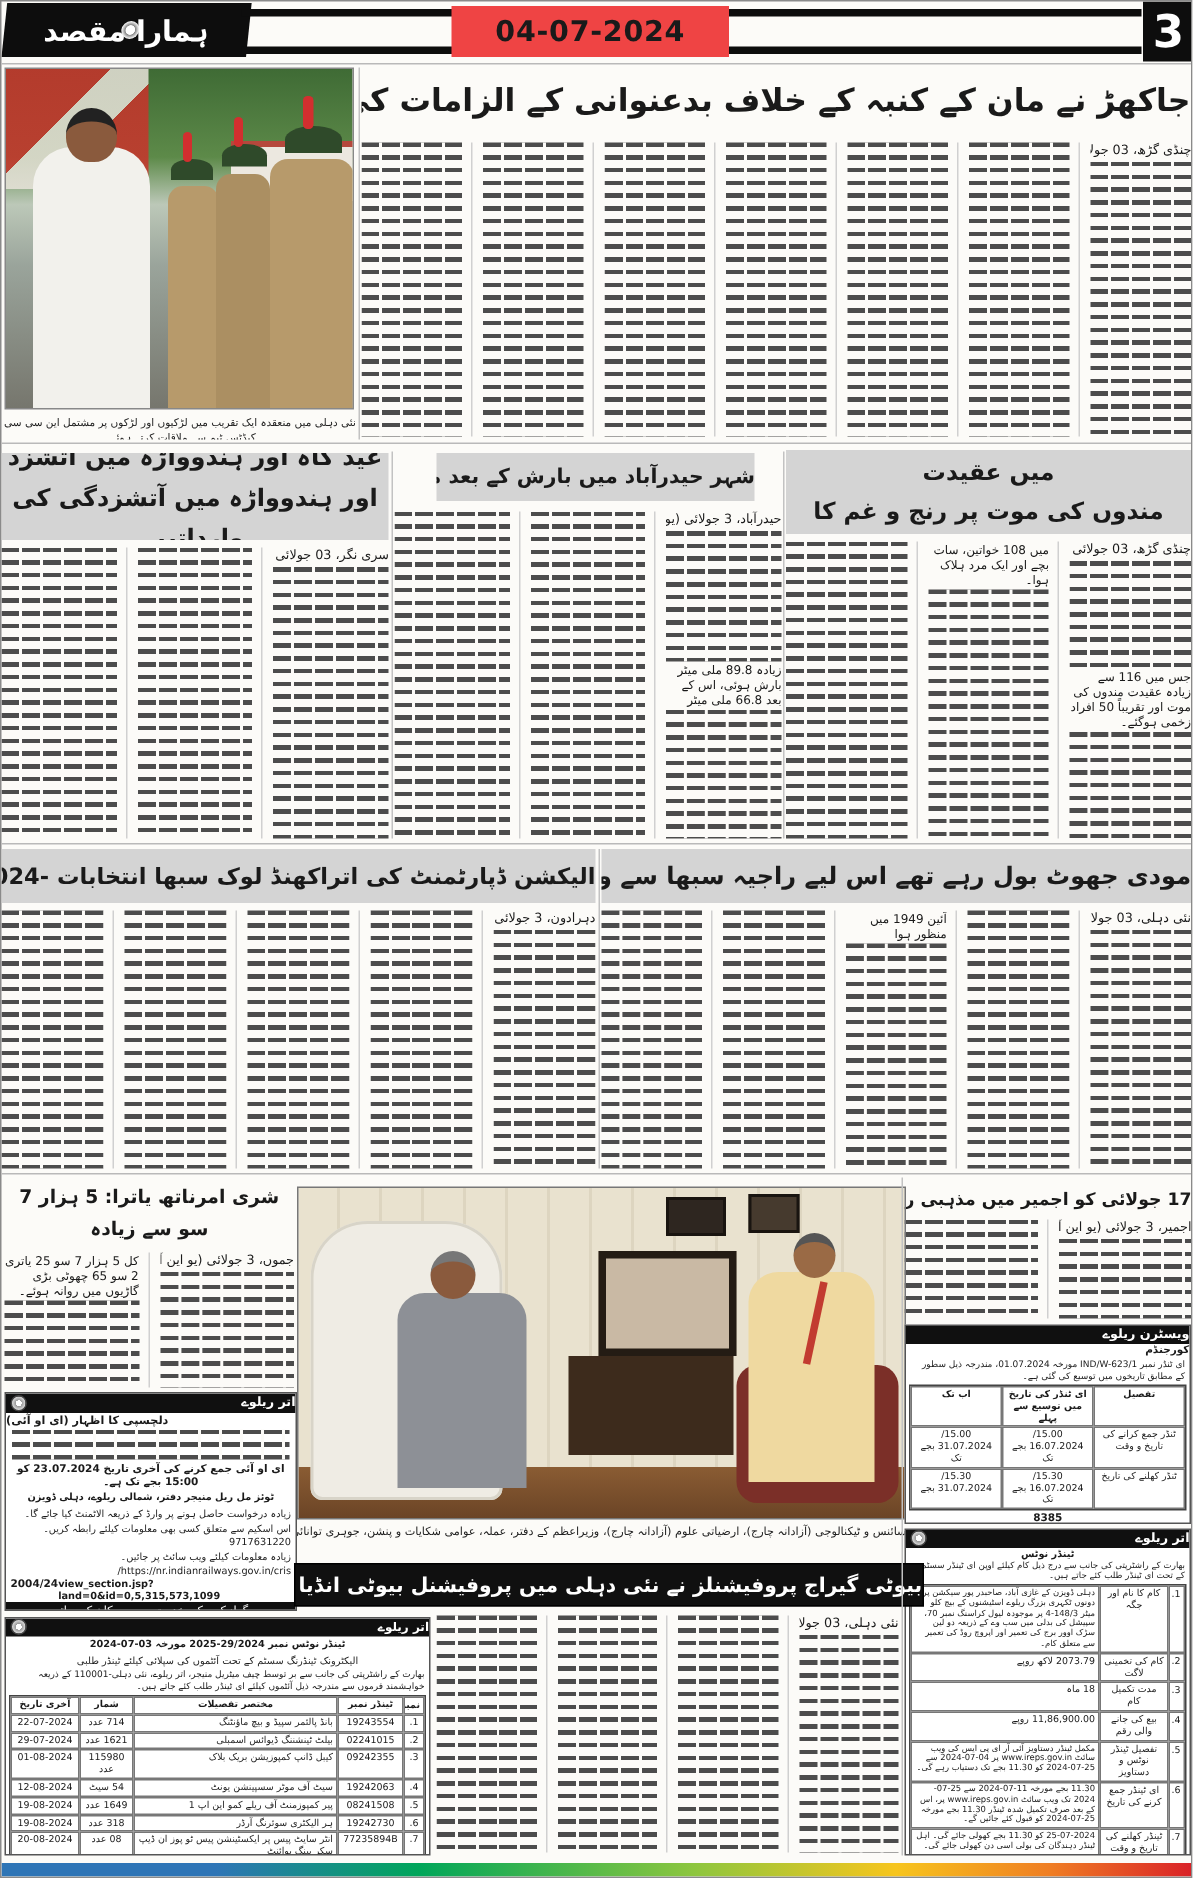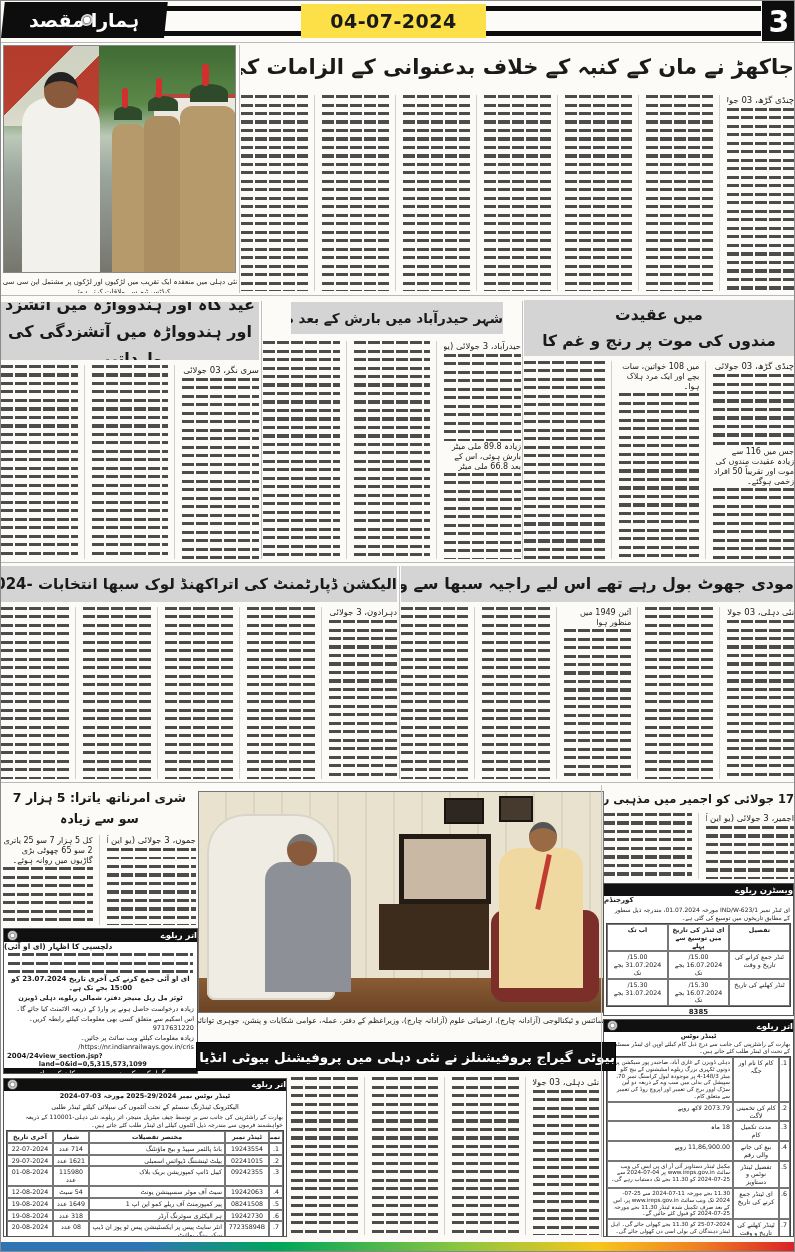--- a/index.html
+++ b/index.html
@@ -32,21 +32,21 @@
 
 <div class="page">
 
   <div class="abs" style="left:0;top:0;width:795px;height:40px;">
     <div class="abs" style="left:0;top:1px;width:163px;height:36px;background:#0d0d0d;transform:skewX(-6deg);transform-origin:bottom left;display:flex;align-items:center;justify-content:center;">
       <span class="rtl" style="color:#fff;font-weight:bold;font-size:19px;transform:skewX(6deg);white-space:nowrap;">ہمارا مقصد</span>
       <span class="abs" style="left:78px;top:12px;width:12px;height:12px;border-radius:50%;background:radial-gradient(circle,#fff 35%,#888 40%,#fff 70%);"></span>
     </div>
     <div class="abs" style="left:160px;top:5px;width:600px;height:5px;background:#0d0d0d;"></div>
     <div class="abs" style="left:160px;top:30px;width:600px;height:5px;background:#0d0d0d;"></div>
-    <div class="abs" style="left:300px;top:3px;width:185px;height:34px;background:#fde047;display:flex;align-items:center;justify-content:center;">
+    <div class="abs" style="left:300px;top:3px;width:185px;height:34px;background:#ef4444;display:flex;align-items:center;justify-content:center;">
       <span style="font-weight:bold;font-size:19px;letter-spacing:.5px;">04-07-2024</span>
     </div>
     <div class="abs" style="left:761px;top:0;width:34px;height:40px;background:#0d0d0d;display:flex;align-items:center;justify-content:center;">
       <span style="color:#fff;font-weight:bold;font-size:30px;">3</span>
     </div>
   </div>
   <div class="hr" style="top:41px;"></div>
 
   <div class="abs" style="left:2px;top:44px;width:233px;height:228px;border:1px solid #888;overflow:hidden;background:linear-gradient(180deg,#3f6b35 0%,#5d8a49 26%,#bcc8b8 40%,#9aa49b 58%,#76766d 100%);">
     <div class="abs" style="left:0;top:0;width:95px;height:80px;background:linear-gradient(135deg,#c8332b 0 40%,#e8e3da 40% 60%,#c8332b 60%);opacity:.85;"></div>
@@ -307,21 +307,21 @@
       <div class="cell">77235894B</div>
       <div class="cell" style="text-align:right;">انٹر سایٹ پیس پر ایکسٹینشن پیس ٹو پوز ان ڈیپ سکر بینگ پوائنٹ</div>
       <div class="cell">08 عدد</div>
       <div class="cell">20-08-2024</div>
     </div>
 
   </div>
 
   <div class="abs adbox" style="left:602px;top:882px;width:191px;height:133px;">
     <div class="adbar" style="height:12px;font-size:8.5px;line-height:12px;">ویسٹرن ریلوے</div>
-    <div class="rtl" style="font-size:7px;font-weight:bold;text-align:left;line-height:9px;">کورجنڈم</div>
+    <div class="rtl" style="font-size:7px;font-weight:bold;text-align:right;line-height:9px;">کورجنڈم</div>
     <div class="adtext" style="font-size:6px;line-height:7.5px;">ای ٹنڈر نمبر IND/W-623/1 مورخہ 01.07.2024، مندرجہ ذیل سطور کے مطابق تاریخوں میں توسیع کی گئی ہے۔</div>
     <div class="grid" style="grid-template-columns:1fr 1fr 1fr;margin:1px 2px;">
       <div class="cell" style="font-weight:bold;">تفصیل</div>
       <div class="cell" style="font-weight:bold;">ای ٹنڈر کی تاریخ میں توسیع سے پہلے</div>
       <div class="cell" style="font-weight:bold;">اب تک</div>
       <div class="cell">ٹنڈر جمع کرانے کی تاریخ و وقت</div>
       <div class="cell">15.00/ 16.07.2024 بجے تک</div>
       <div class="cell">15.00/ 31.07.2024 بجے تک</div>
       <div class="cell">ٹنڈر کھلنے کی تاریخ</div>
       <div class="cell">15.30/ 16.07.2024 بجے تک</div>

